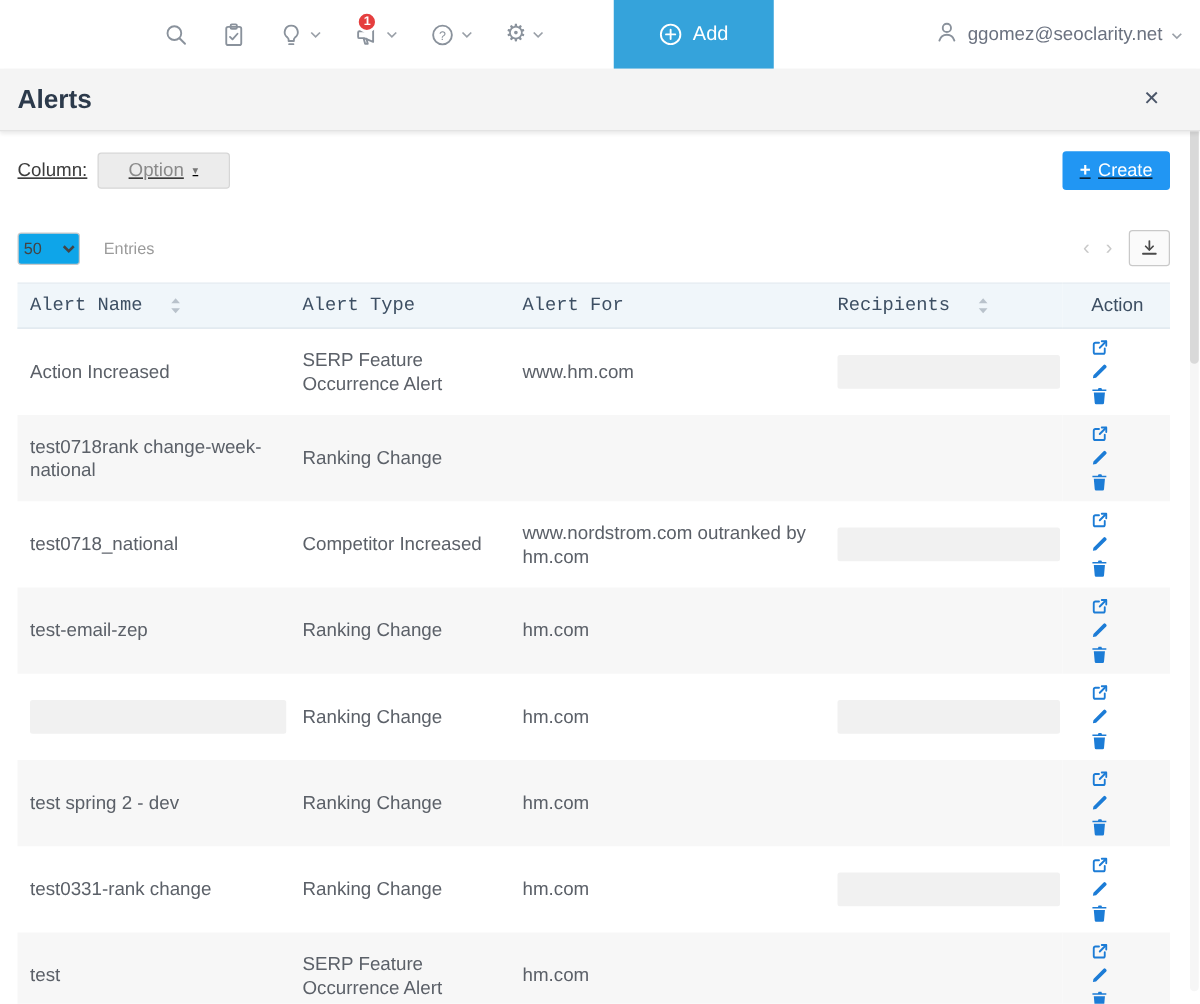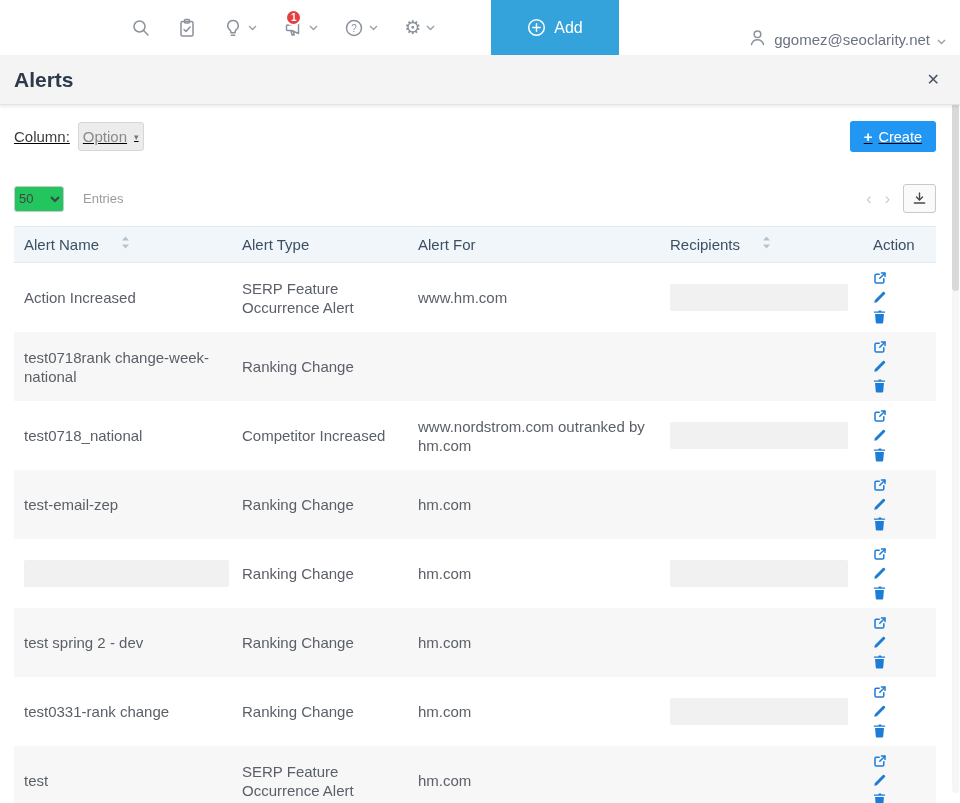--- a/index.html
+++ b/index.html
@@ -8,53 +8,53 @@
   
   .topbar { position:relative; height:55px; background:#fff; display:flex; align-items:center; }
   .topbar-center { display:flex; align-items:center; margin:0 auto; gap:26px; height:100%; transform:translateX(-105px); }
   .tb-item { display:flex; align-items:center; gap:5px; cursor:pointer; position:relative; }
   .tb-item svg { display:block; }
   .badge { position:absolute; top:-9px; right:2px; min-width:17px; height:17px; background:#e53e3e; color:#fff;
            border-radius:50%; font-size:10px; font-weight:bold; display:flex; align-items:center; justify-content:center;
            border:2px solid #fff; }
   .add-btn { height:55px; border:none; background:#35a3db; color:#fff; font-size:16px; font-family:inherit;
              display:flex; align-items:center; gap:8px; padding:0 36px; cursor:pointer; margin-left:30px; }
-  .account { position:absolute; right:14px; top:12px; height:55px; display:flex; align-items:center; gap:7px; cursor:pointer; }
+  .account { position:absolute; right:14px; top:0; height:55px; display:flex; align-items:center; gap:7px; cursor:pointer; }
   .account .email { font-size:15px; color:#6b7280; }
 
   
   .panel-header { height:50px; background:#f4f4f4; border-bottom:1px solid #e3e3e3; box-shadow:0 2px 3px rgba(0,0,0,.08);
-                  display:flex; align-items:center; justify-content:space-between; padding:0 20px 0 14px; position:relative; z-index:2; }
+                  display:flex; align-items:center; justify-content:space-between; padding:0 32px 0 14px; position:relative; z-index:2; }
   .panel-title { font-size:21px; font-weight:700; color:#2c3a4b; }
   .close-x { font-size:16px; font-weight:bold; color:#4a5568; cursor:pointer; line-height:1; }
 
   .panel-body { position:relative; padding:16px 24px 0 14px; background:#fff; }
 
   .toolbar { display:flex; align-items:center;text-decoration:underline; }
   .column-label { font-size:15px; color:#3c3c3c; margin-right:8px; }
   .option-btn { background:#ececec; border:1px solid #d6d6d6; border-radius:3px; color:#8a8a8a; font-size:15px;
-                font-family:inherit; padding:5px 4px; display:flex; align-items:center; gap:7px; cursor:pointer; }
+                font-family:inherit; padding:5px 24px; display:flex; align-items:center; gap:7px; cursor:pointer; }
   .option-btn .tri { font-size:9px; color:#777; }
   .create-btn { margin-left:auto; background:#2196f3; border:none; border-radius:3px; color:#fff; font-size:14.5px;
                 font-family:inherit; padding:7px 14px; display:flex; align-items:center; gap:6px; cursor:pointer; }
   .create-btn .plus { font-weight:bold; font-size:15px; }
 
   .entries-bar { margin-top:32px; display:flex; align-items:center; }
-  .pagesize-select { width:50px; height:26px; font-size:13px; font-family:inherit; color:#444; border:1px solid #c9c9c9; border-radius:3px; background:#22c55e; }
+  .pagesize-select { width:50px; height:26px; font-size:13px; font-family:inherit; color:#444; border:1px solid #c9c9c9; border-radius:3px; background:#0ea5e9; }
   .entries-label { font-size:13px; color:#9b9b9b; margin-left:19px; }
   .entries-right { margin-left:auto; display:flex; align-items:center; gap:13px; }
   .pg-arrow { color:#c9c9c9; font-size:16px; line-height:1; cursor:default; }
   .dl-btn { width:33px; height:29px; border:1px solid #c9c9c9; border-radius:3px; background:#fafafa; display:flex;
             align-items:center; justify-content:center; cursor:pointer; }
 
   
   table { width:922px; border-collapse:collapse; table-layout:fixed; margin-top:13px; }
   thead th { background:#f0f6fa; border-top:1px solid #e2e9ef; border-bottom:1px solid #e2e9ef; height:36px;
              font-size:15px; font-weight:500; color:#3d4f63; text-align:left; padding:0 10px; }
-  thead th .th-inner { display:flex; align-items:flex-start; gap:22px; }
+  thead th .th-inner { display:flex; align-items:center; gap:22px;font-family:Liberation Mono, monospace; }
   th.th-action { padding-left:23px; }
   tbody td { height:56px; padding:8px 10px; font-size:15px; color:#5b6068; vertical-align:middle; line-height:19px; }
   tr.stripe td { background:#f7f7f7; }
   .redacted { display:inline-block; height:27px; background:#f1f1f1; border-radius:2px; vertical-align:middle; }
   .redacted-name { width:205px; }
   .redacted-rec { width:178px; }
   .actions { display:flex; flex-wrap:wrap; width:44px; column-gap:8px; row-gap:5px; padding-left:13px; }
   .act { cursor:pointer; line-height:0; }
 
   

